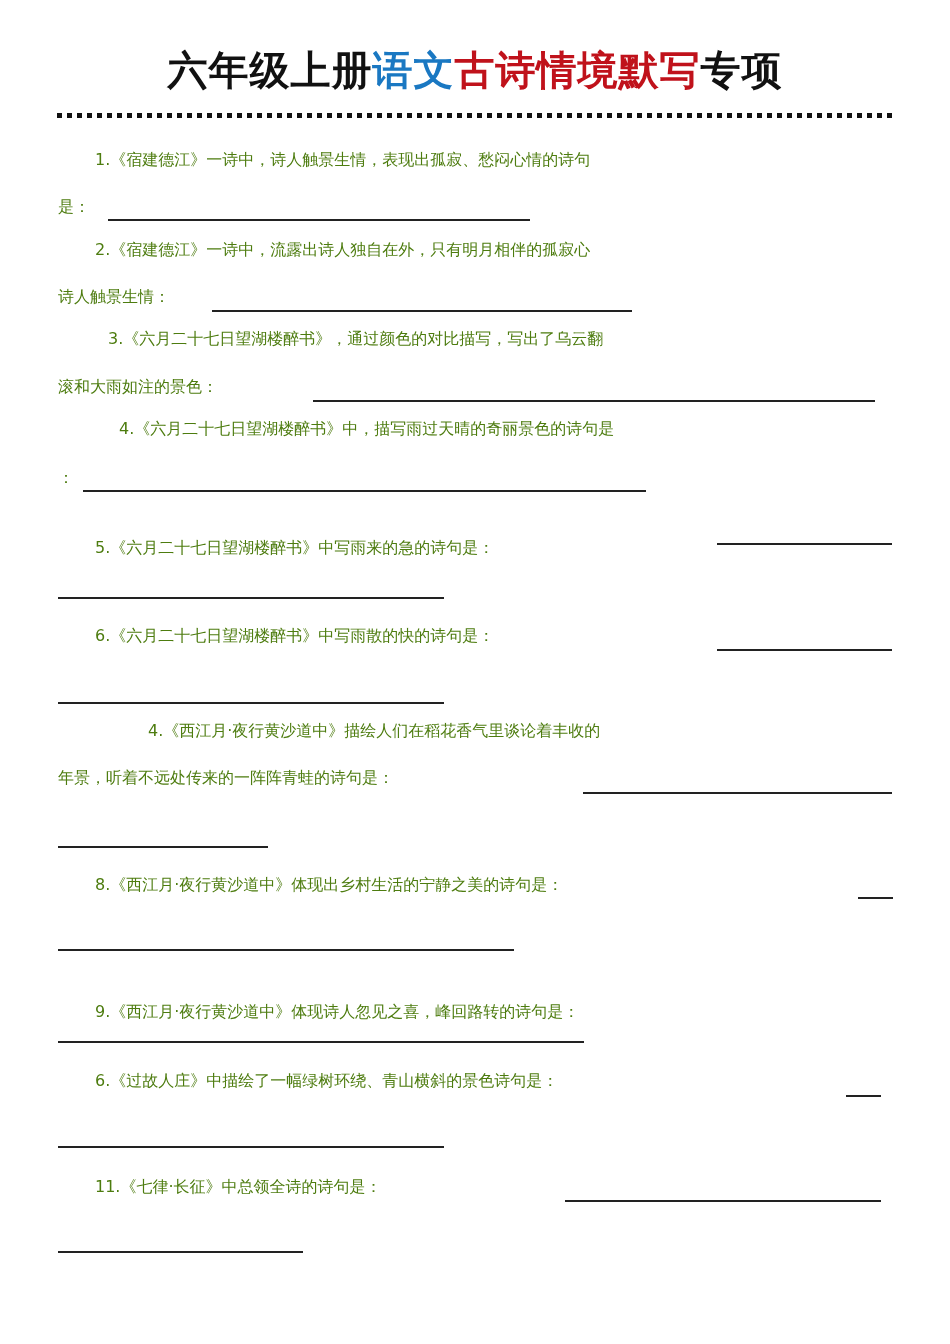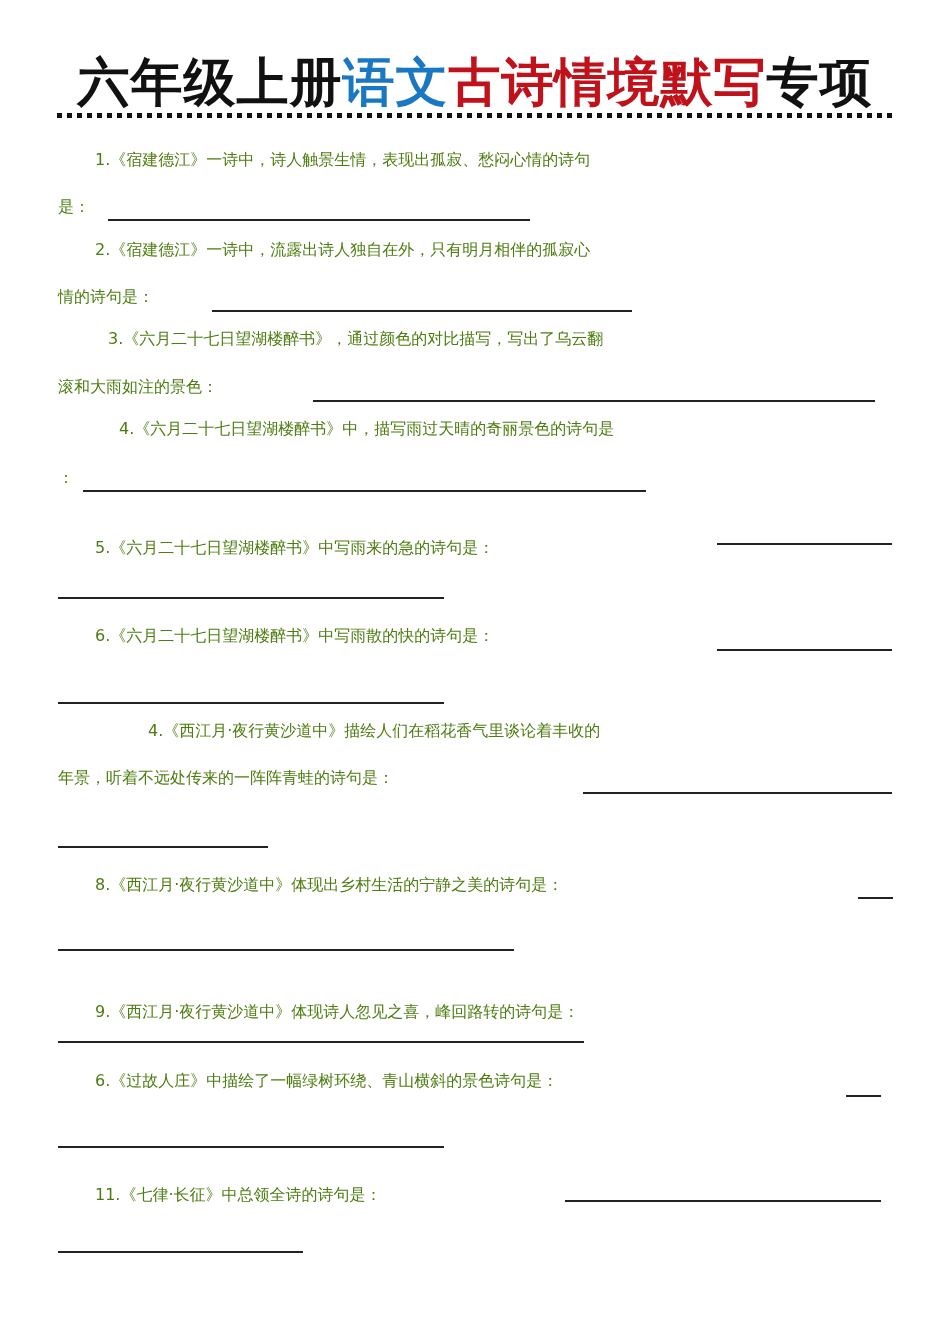--- a/index.html
+++ b/index.html
@@ -1,19 +1,19 @@
 <!DOCTYPE html>
 <html><head>
 <meta charset="utf-8">
 <style>
   html, body { margin: 0; padding: 0; background: #ffffff; }
   body { width: 950px; height: 1344px; position: relative; overflow: hidden;
          font-family: "DejaVu Sans", "Liberation Sans", sans-serif; color: #111; }
-  .title { position: absolute; left: 0; width: 950px; top: 52px; height: 60px;
-           text-align: center; font-size: 52px; font-weight: bold; letter-spacing: 1px;
+  .title { position: absolute; left: 0; width: 950px; top: 40px; height: 60px;
+           text-align: center; font-size: 40px; font-weight: bold; letter-spacing: 1px;
            line-height: 60px; white-space: nowrap; }
   .t-black { color: #111111; }
   .t-blue { color: #1a78c2; }
   .t-red { color: #c0121b; }
   .dots { position: absolute; left: 57px; top: 113px; width: 837px; height: 5px;
           background-image: linear-gradient(to right, #111 0, #111 5px, transparent 5px);
           background-size: 10px 5px; background-repeat: repeat-x; }
   .txt { position: absolute; font-size: 16px; line-height: 30px; white-space: nowrap; color: #4d7c0f; }
   .blank { position: absolute; height: 0; border-top: 2px solid #222; }
 </style>
@@ -24,21 +24,21 @@
   <span class="t-black">六年级上册</span><span class="t-blue">语文</span><span class="t-red">古诗情境默写</span><span class="t-black">专项</span>
 </div>
 
 <div class="dots"></div>
 
 <div class="txt" style="left:95px; top:145px;">1.《宿建德江》一诗中，诗人触景生情，表现出孤寂、愁闷心情的诗句</div>
 <div class="txt" style="left:58px; top:192px;">是：</div>
 <div class="blank" style="left:108px; top:219px; width:422px;"></div>
 
 <div class="txt" style="left:95px; top:235px;">2.《宿建德江》一诗中，流露出诗人独自在外，只有明月相伴的孤寂心</div>
-<div class="txt" style="left:58px; top:282px;">情的诗句是：</div>
+<div class="txt" style="left:58px; top:282px;">诗人触景生情：</div>
 <div class="blank" style="left:212px; top:310px; width:420px;"></div>
 
 <div class="txt" style="left:108px; top:324px;">3.《六月二十七日望湖楼醉书》，通过颜色的对比描写，写出了乌云翻</div>
 <div class="txt" style="left:58px; top:372px;">滚和大雨如注的景色：</div>
 <div class="blank" style="left:313px; top:400px; width:562px;"></div>
 
 <div class="txt" style="left:95px; top:414px;margin-left:24px;">4.《六月二十七日望湖楼醉书》中，描写雨过天晴的奇丽景色的诗句是</div>
 <div class="txt" style="left:58px; top:463px;">：</div>
 <div class="blank" style="left:83px; top:490px; width:563px;"></div>
 
@@ -59,15 +59,15 @@
 <div class="blank" style="left:858px; top:897px; width:35px;"></div>
 <div class="blank" style="left:58px; top:949px; width:456px;"></div>
 
 <div class="txt" style="left:95px; top:965px;margin-top:32px;">9.《西江月·夜行黄沙道中》体现诗人忽见之喜，峰回路转的诗句是：</div>
 <div class="blank" style="left:58px; top:1041px; width:526px;"></div>
 
 <div class="txt" style="left:95px; top:1066px;">6.《过故人庄》中描绘了一幅绿树环绕、青山横斜的景色诗句是：</div>
 <div class="blank" style="left:846px; top:1095px; width:35px;"></div>
 <div class="blank" style="left:58px; top:1146px; width:386px;"></div>
 
-<div class="txt" style="left:95px; top:1172px;margin-top:8px;">11.《七律·长征》中总领全诗的诗句是：</div>
+<div class="txt" style="left:95px; top:1172px;">11.《七律·长征》中总领全诗的诗句是：</div>
 <div class="blank" style="left:565px; top:1200px; width:316px;"></div>
 <div class="blank" style="left:58px; top:1251px; width:245px;"></div>
 
 </body></html>

